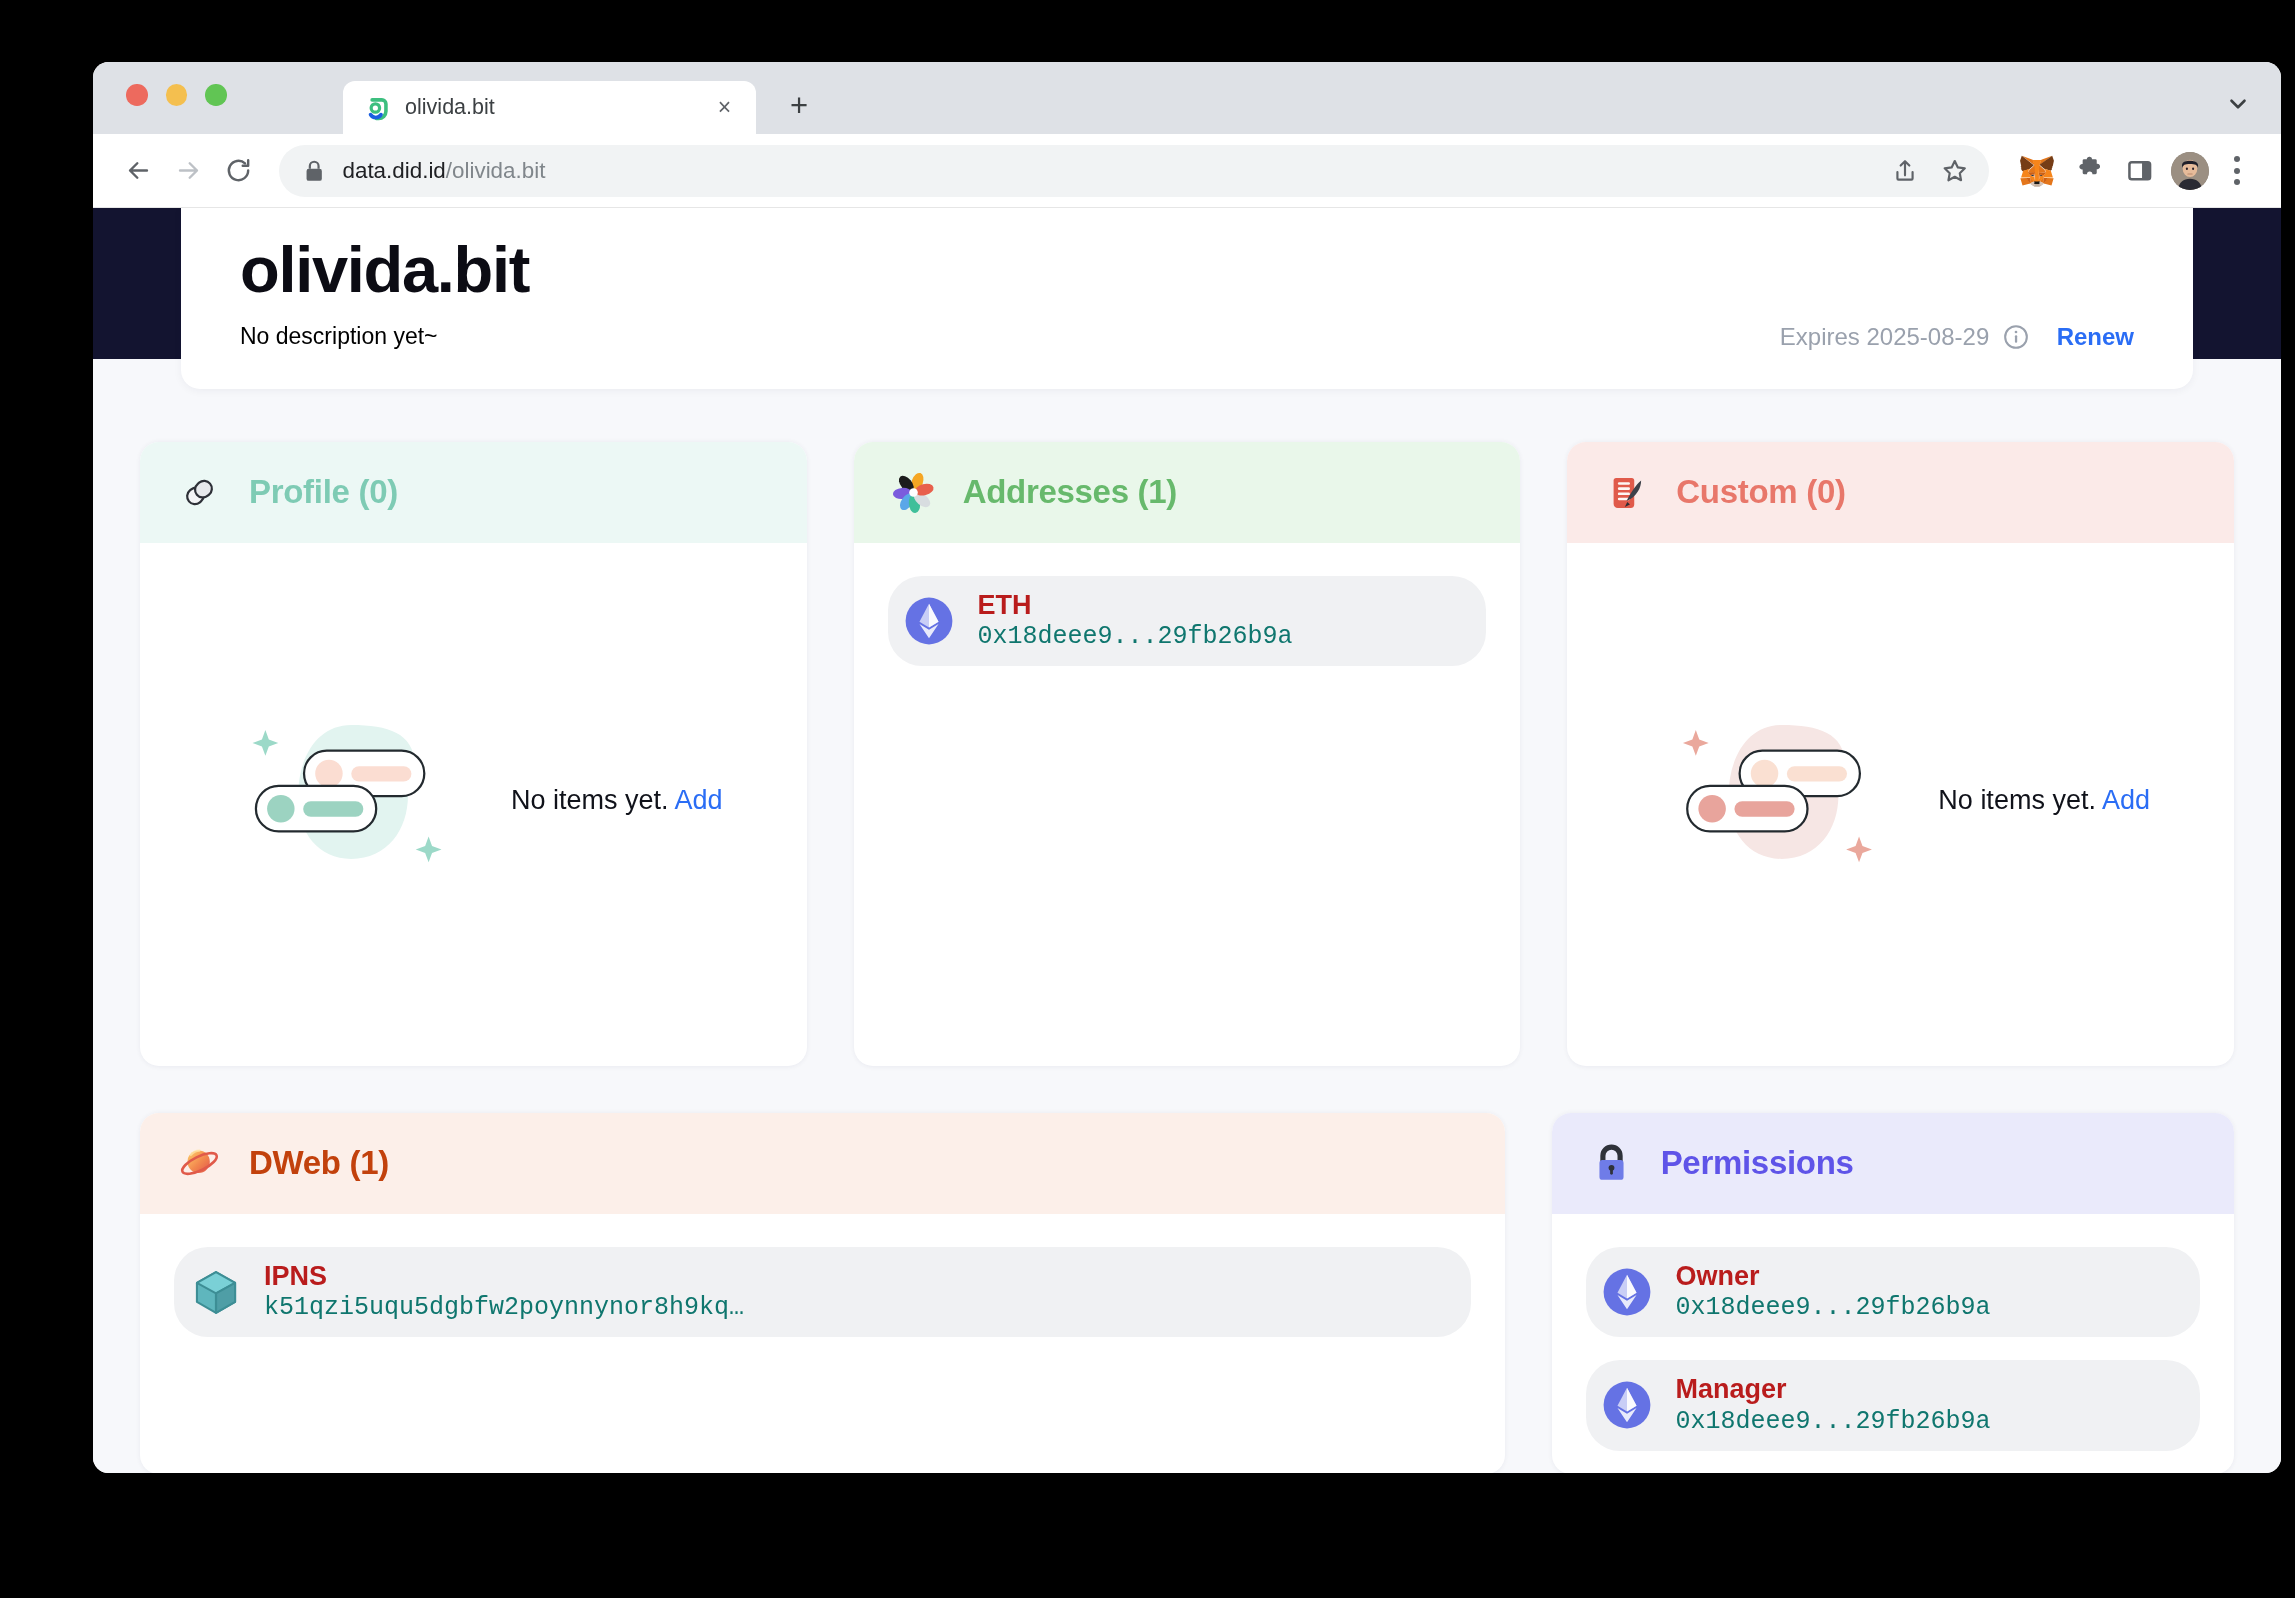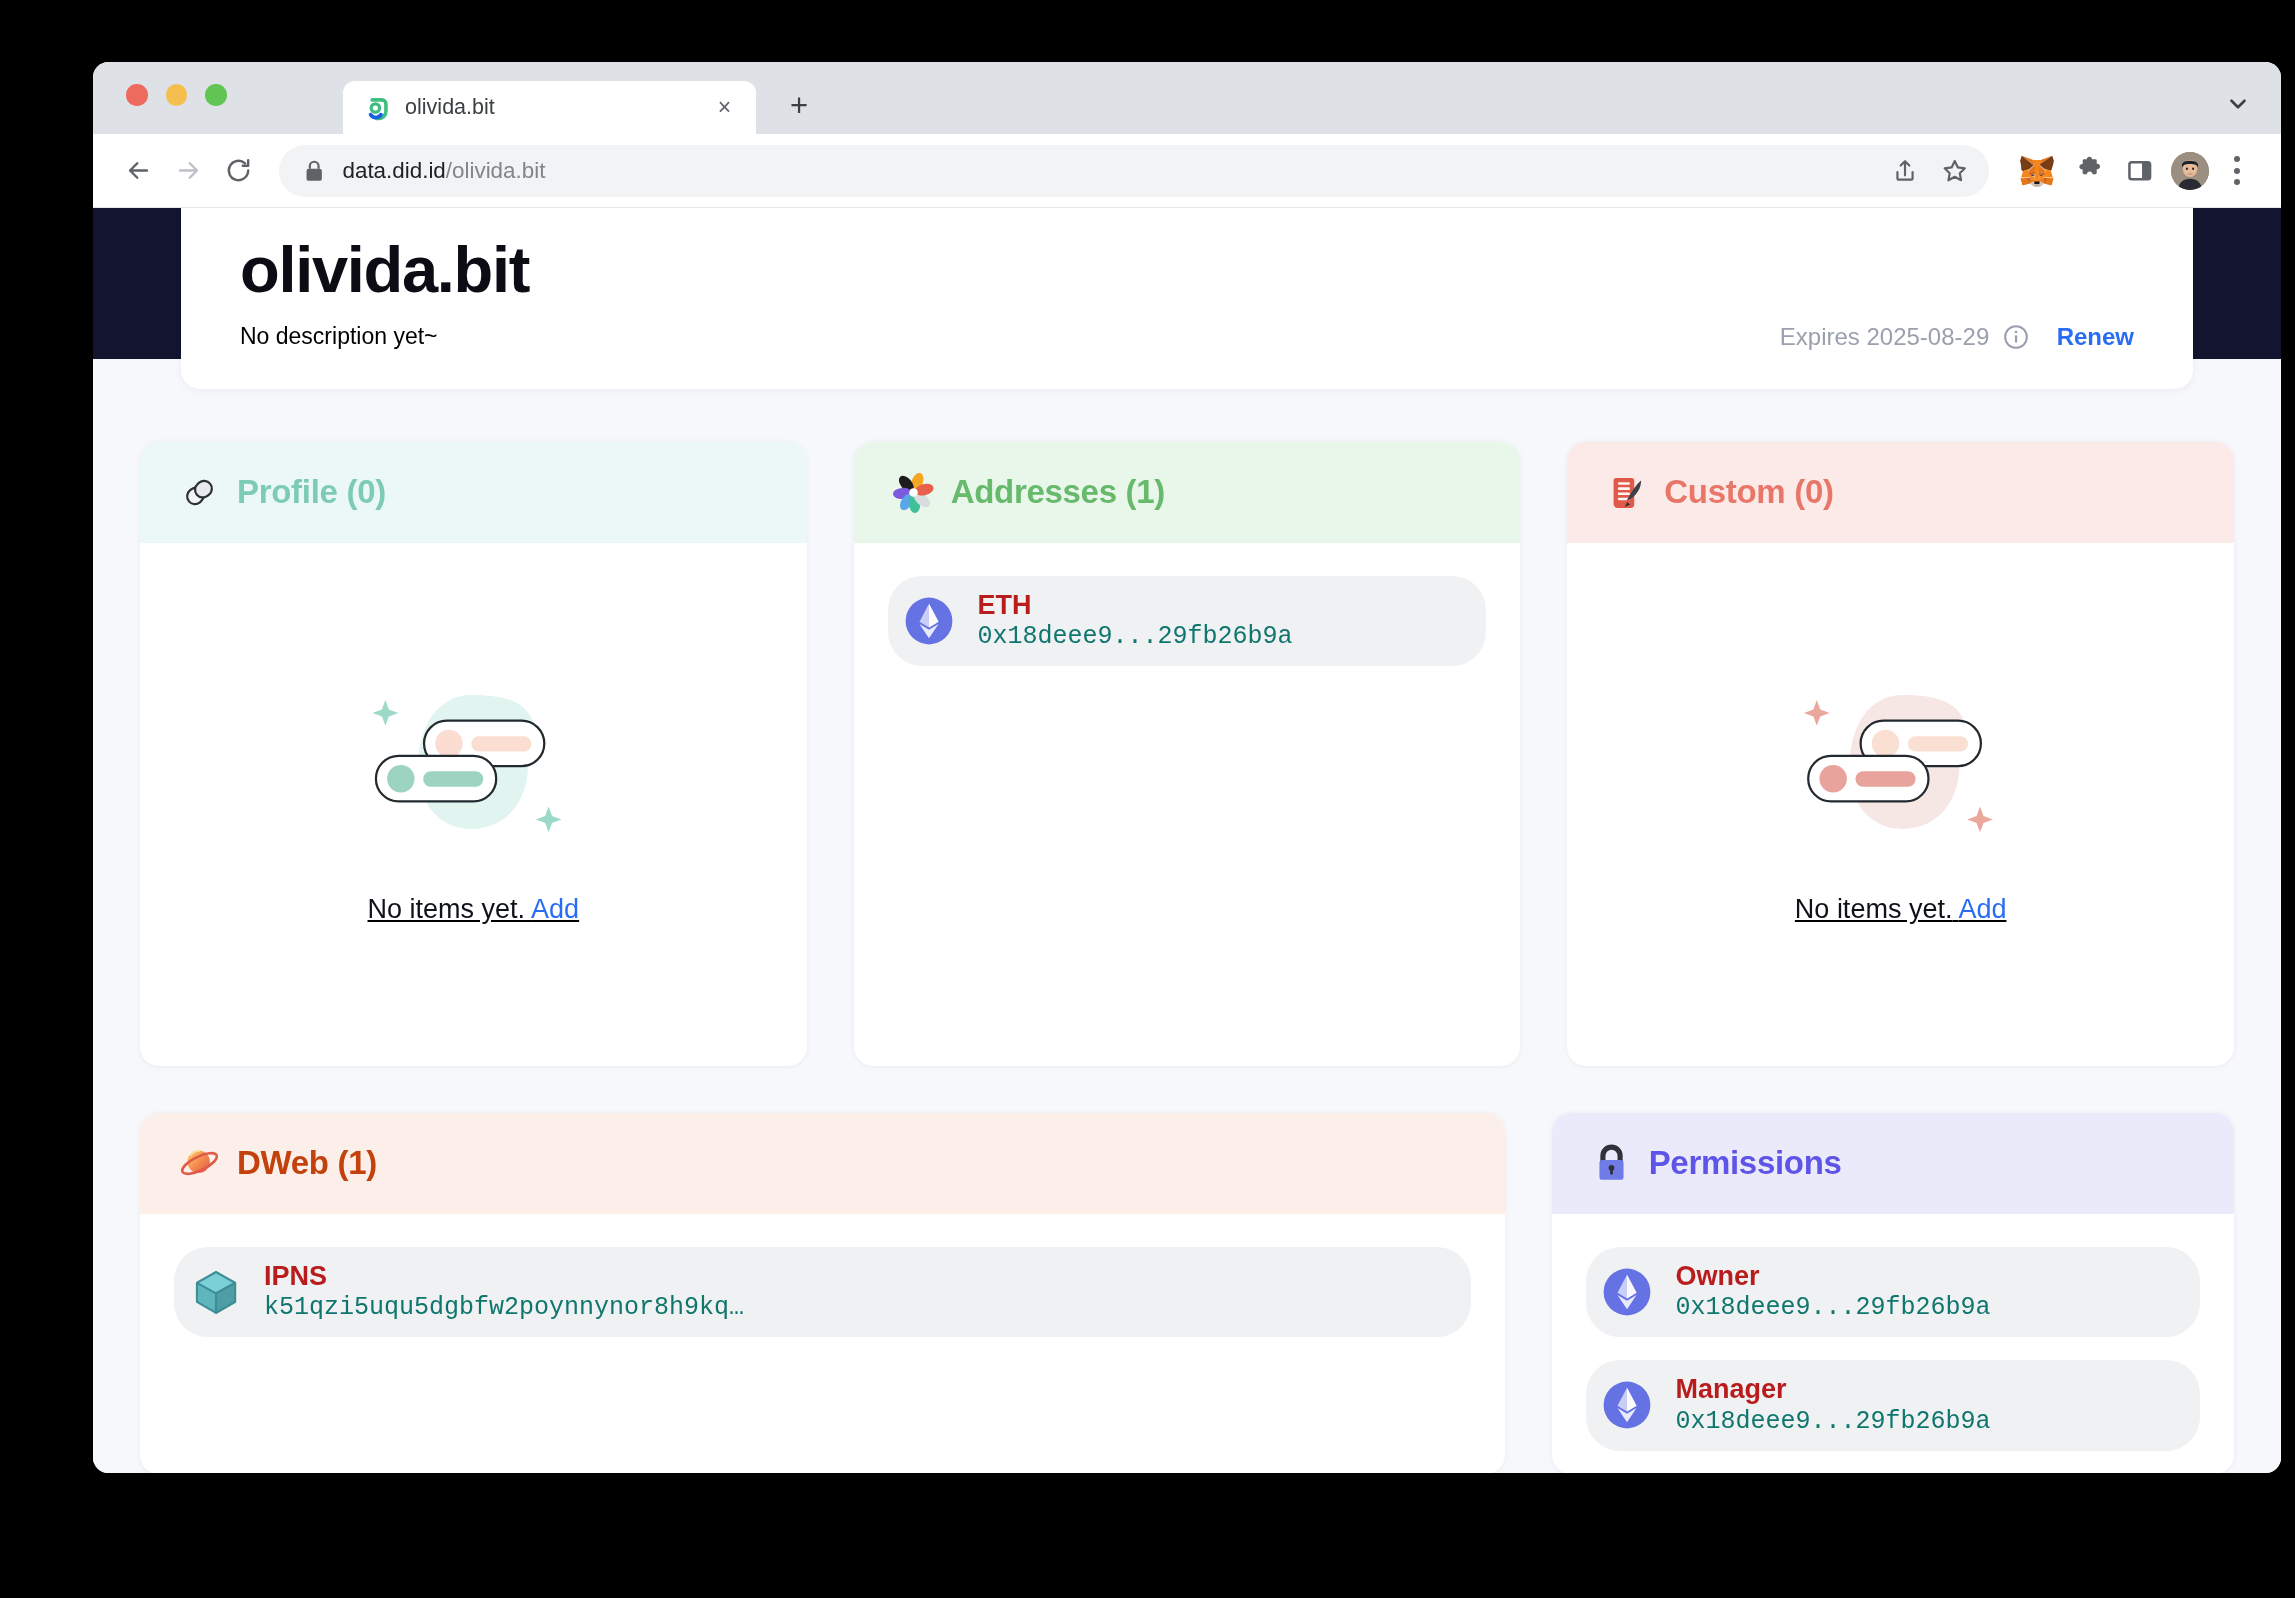--- a/index.html
+++ b/index.html
@@ -206,21 +206,21 @@
     background: #ffffff;
     border-radius: 19px;
     overflow: hidden;
     box-shadow: 0 0.9px 5.2px rgba(20,25,60,.06);
     display: flex;
     flex-direction: column;
   }
   .card-head {
     display: flex;
     align-items: center;
-    gap: 16px;
+    gap: 28px;
     padding: 29px 38px;
   }
   .card-emoji {
     width: 43px; height: 43px;
     flex: none;
     display: block;
   }
   .card-title {
     font-size: 33px;
     font-weight: 700;
@@ -268,25 +268,24 @@
     color: #0f766e;
     font-family: Liberation Mono, monospace;
     line-height: 1.25;
     white-space: nowrap;
   }
 
   
   .empty {
     flex: 1;
     display: flex;
-    flex-direction: column;
+    flex-direction: row;
     align-items: center;
     justify-content: center;
     gap: 29px;
-    text-decoration: underline;
   }
   .empty-art { width: 258px; height: 189px; display: block; }
   .empty-text { font-size: 27px; color: #10121a; }
   .empty-text .add-link { color: #2a6df5; }
 
   
   .bottom-grid {
     display: grid;
     grid-template-columns: 2fr 1fr;
     gap: 47px;

